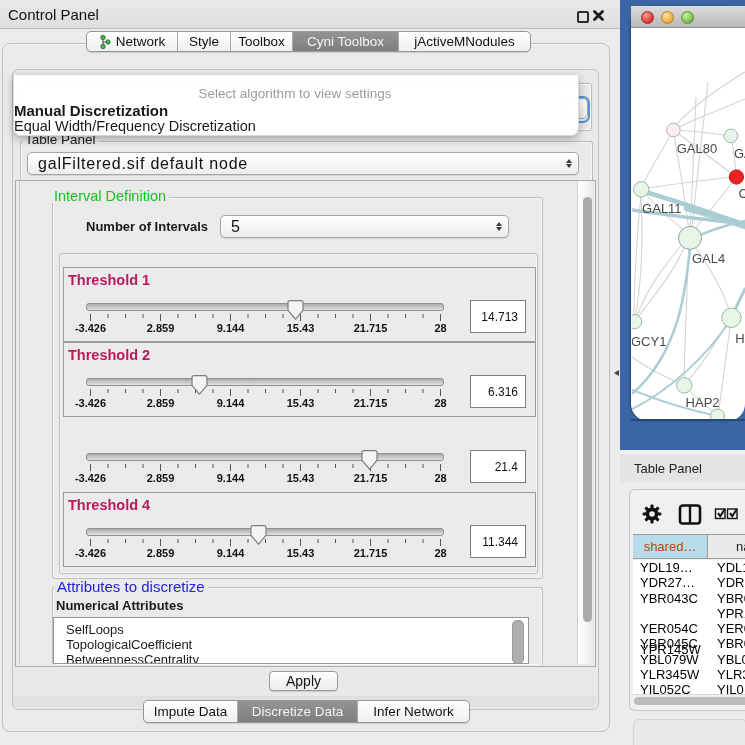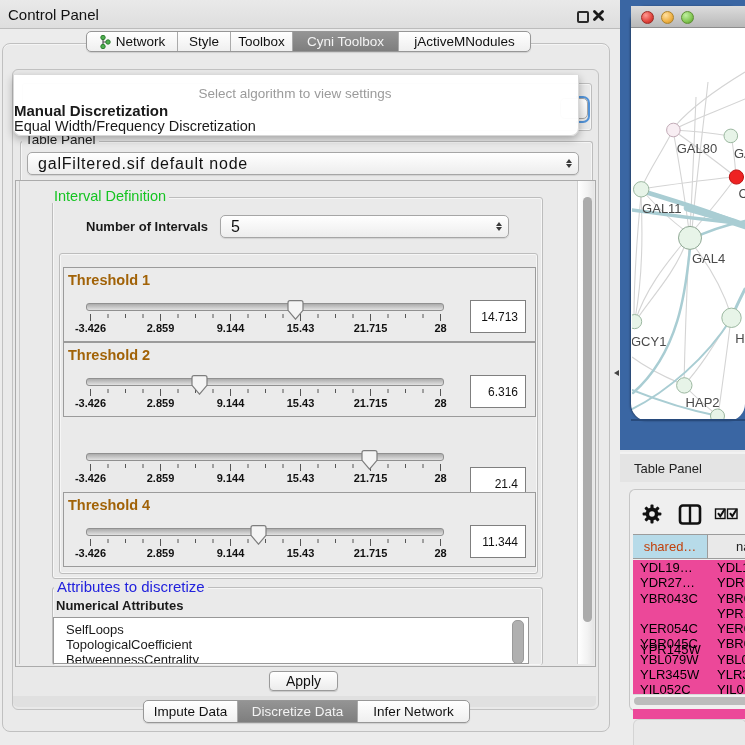--- a/index.html
+++ b/index.html
@@ -30,21 +30,21 @@
 .combo .arr{position:absolute;right:6px;top:0;height:100%;display:flex;flex-direction:column;justify-content:center;gap:1px;}
 .arr b{width:0;height:0;border-left:3.5px solid transparent;border-right:3.5px solid transparent;}
 .arr .up{border-bottom:4px solid #3b3b3b;}
 .arr .dn{border-top:4px solid #3b3b3b;}
 
 #scrollpane{left:15px;top:180px;width:579px;height:485px;border:1px solid #ababab;background:#eaeaea;}
 #vtrack{left:577px;top:181px;width:16px;height:483px;background:linear-gradient(to right,#ffffff,#f2f2f2 60%,#e5e5e5);border-left:1px solid #cfcfcf;}
 #vthumb{left:583px;top:197px;width:9px;height:425px;background:#ababab;border-radius:5px;}
 
 .tpanel{position:absolute;left:63px;width:471px;height:73px;border:1px solid #9b9b9b;background:#ebebeb;}
-.tlabel{position:absolute;left:4px;top:4px;font-weight:bold;font-size:14.5px;color:#a16207;}
+.tlabel{position:absolute;left:4px;top:4px;font-weight:bold;font-size:14.5px;color:#be185d;}
 .track{position:absolute;height:6px;border-radius:3px;background:linear-gradient(#ababab,#e2e2e2);border:1px solid #909090;}
 .vbox{position:absolute;background:#ffffff;border:1px solid #7f7f7f;display:flex;align-items:center;justify-content:flex-end;font-size:12px;padding-right:7px;color:#111;}
 .ticks line{stroke:#555;stroke-width:1;}
 .ticklabels{position:absolute;font-weight:bold;font-size:11px;color:#111;}
 .ticklabels span{position:absolute;transform:translateX(-50%);white-space:nowrap;}
 
 #numlist{left:53px;top:617px;width:476px;height:47px;background:#ffffff;border:1px solid #989898;overflow:hidden;font-size:13px;}
 #numlist div{padding-left:12px;line-height:15px;}
 #numlist{padding-top:4px;box-sizing:border-box;}
 #listthumb{left:512px;top:620px;width:10px;height:42px;background:#b0b0b0;border-radius:5px;border:1px solid #9a9a9a;}
@@ -55,21 +55,21 @@
 
 #bluebg{left:620px;top:0;width:125px;height:450px;background:#3a66a3;}
 #netwin{left:631px;top:6px;width:114px;height:415px;background:#ffffff;box-shadow:-1px 0 2px rgba(0,0,0,0.35);border-radius:17px;}
 #nettitle{left:0;top:0;width:114px;height:21px;background:linear-gradient(#dcdcdc,#b9b9b9);border-bottom:1px solid #8e8e8e;}
 .light{position:absolute;top:5px;width:11px;height:11px;border-radius:50%;}
 #netbottom{left:631px;top:419px;width:114px;height:2px;background:#274a7c;}
 #tphead{left:620px;top:452px;width:125px;height:30px;background:#e4e4e4;border-top:2px solid #f2f2f2;box-sizing:border-box;}
 #tpanelbox{left:629px;top:489px;width:116px;height:220px;background:#efefef;border:1px solid #c6c6c6;border-radius:6px 0 0 6px;border-right:none;}
 #thdr1{left:633px;top:534px;width:74px;height:23px;background:#b7dbe9;border:1px solid #9c9c9c;border-left:none;display:flex;align-items:center;justify-content:center;font-size:13px;color:#c2410c;}
 #thdr2{left:708px;top:534px;width:37px;height:23px;background:#e9e9e9;border-top:1px solid #9c9c9c;border-bottom:1px solid #9c9c9c;display:flex;align-items:center;font-size:13px;color:#222;padding-left:28px;}
-#trows{left:633px;top:560px;width:112px;height:159px;background:#ec4899;font-size:13px;color:#000;overflow:hidden;}
+#trows{left:633px;top:560px;width:112px;height:134px;background:#ffffff;font-size:13px;color:#000;overflow:hidden;}
 .trow{position:absolute;white-space:nowrap;}
 #hscroll{left:633px;top:694px;width:112px;height:14px;background:#f0f0f0;border-top:1px solid #d8d8d8;}
 #hthumb{left:634px;top:697px;width:115px;height:8px;background:#bcbcbc;border-radius:4px;}
 #botpanel2{left:633px;top:719px;width:112px;height:26px;background:#e9e9e9;border:1px solid #d4d4d4;border-bottom:none;border-radius:6px 6px 0 0;}
 .bold{font-weight:bold;}
 </style>
 </head>
 <body>
 <div id="app">
 
@@ -234,21 +234,21 @@
       <span style="left:2.5px;">-3.426</span>
       <span style="left:72.5px;">2.859</span>
       <span style="left:142.5px;">9.144</span>
       <span style="left:212.5px;">15.43</span>
       <span style="left:282.5px;">21.715</span>
       <span style="left:352.5px;">28</span>
     </div>
   <svg class="abs" style="left:360.9px;top:450px;" width="17" height="20" viewBox="0 0 17 20">
       <path d="M3,0.7 h11 q2,0 2,2 v7.6 l-7.5,8.9 l-7.5,-8.9 v-7.6 q0,-2 2,-2 z" fill="#f4f4f4" stroke="#7d7d7d" stroke-width="1.2"></path>
     </svg>
-  <div class="abs vbox" style="left:470px;top:450px;width:47px;height:31px;margin-top:17px;">21.4</div>
+  <div class="abs vbox" style="left:470px;top:450px;width:47px;height:31px;">21.4</div>
   <div class="abs tpanel" style="top:492px;">
     <div class="tlabel">Threshold 4</div>
   </div>
   <div class="abs track" style="left:86px;top:528px;width:356px;"></div>
   <svg class="abs ticks" style="left:88px;top:539px;" width="356" height="8" viewBox="0 0 356 8">
       <line x1="2.5" y1="0" x2="2.5" y2="7"></line>
       <line x1="20.0" y1="0" x2="20.0" y2="4"></line>
       <line x1="37.5" y1="0" x2="37.5" y2="4"></line>
       <line x1="55.0" y1="0" x2="55.0" y2="4"></line>
       <line x1="72.5" y1="0" x2="72.5" y2="7"></line>

